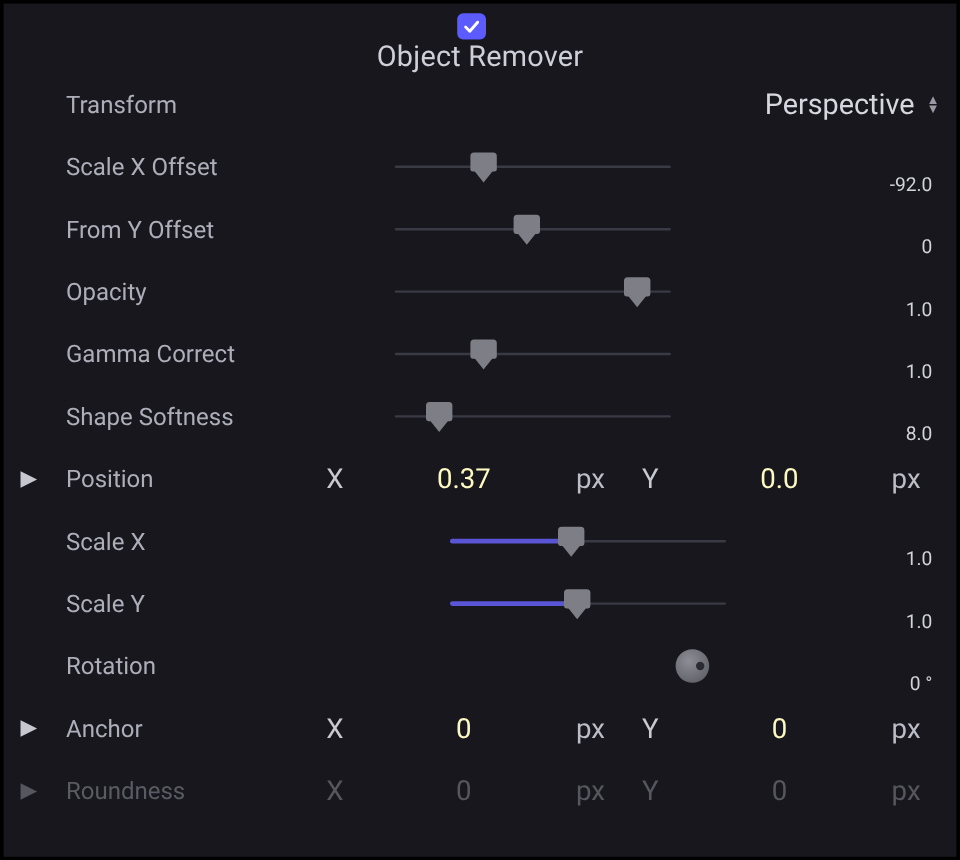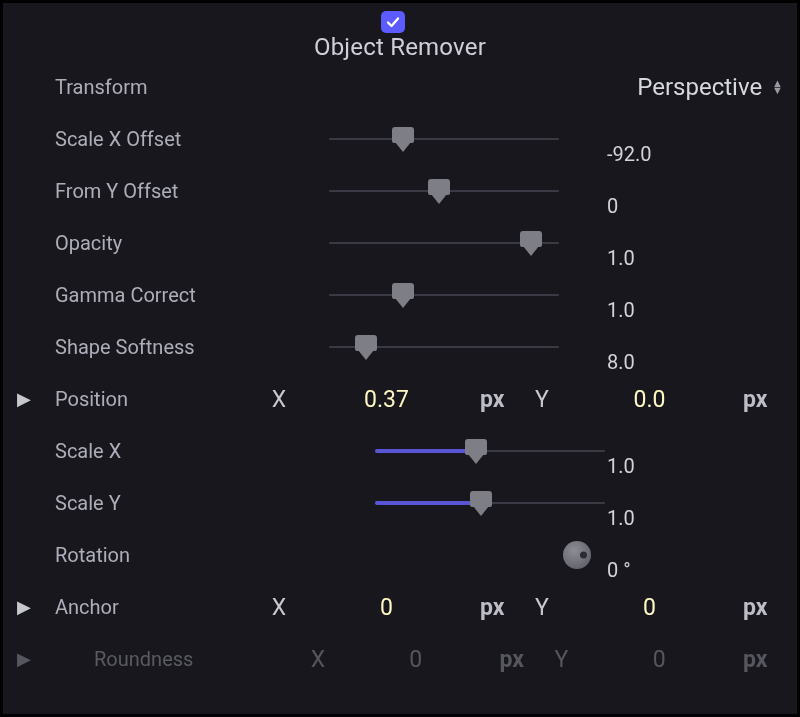--- a/index.html
+++ b/index.html
@@ -58,30 +58,30 @@
     color: #c7c7d0;
     font-size: 18px;
     line-height: 1;
     user-select: none;
   }
   .label {
     flex: 0 0 260px;
     font-size: 20px;
     color: #aeaeba;
   }
-  .label.dim { color: #5a5a63; margin-left: 39px; }
+  .label.dim { color: #5a5a63; }
   .middle {
     flex: 1 1 auto;
     display: flex;
     align-items: center;
   }
   .value {
     flex: 0 0 170px;
-    text-align: left;
-    font-size: 20px;
+    text-align: right;
+    font-size: 16px;
     color: #d3d3dc;
     padding-right: 6px;
     margin-top: 29px;
   }
 
   
   .dropdown {
     margin-left: auto;
     display: flex;
     align-items: center;
@@ -171,21 +171,21 @@
   .xy {
     display:flex;
     align-items:center;
     gap: 8px;
     width: 100%;
     font-size:23px;
     color:#c9c9d2;
   }
   .xy .xl,.xy .yl { color:#c9c9d2; width:28px; text-align:center;}
   .xy .xv,.xy .yv { flex:1; text-align:center; color:#fef9c3; }
-  .xy .xu,.xy .yu { color:#bdbdc7; width:40px;font-weight:bold; }
+  .xy .xu,.xy .yu { color:#bdbdc7; width:40px; }
   .xy.dim .xl,.xy.dim .yl,.xy.dim .xv,.xy.dim .yv,.xy.dim .xu,.xy.dim .yu { color:#56565f; }
 
   .deg::after { content:"\00a0\00b0"; color:#c9c9d2; }
 
 </style>
 </head>
 <body>
 
 <div class="panel">
 

